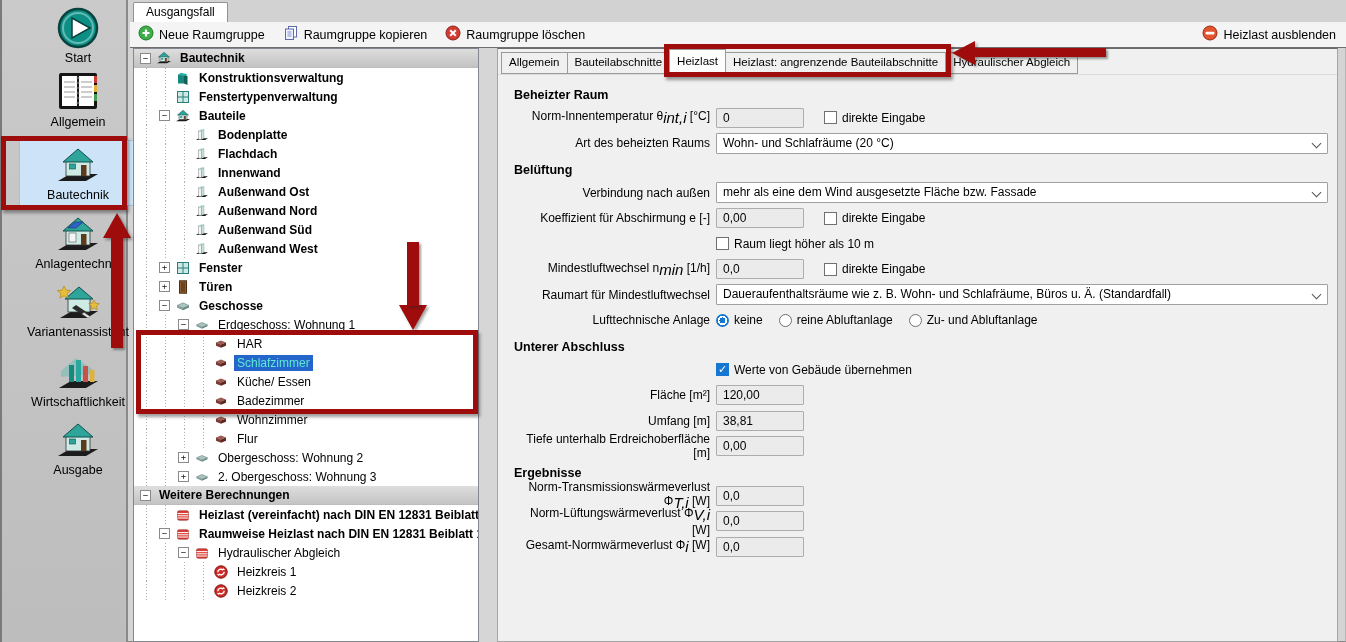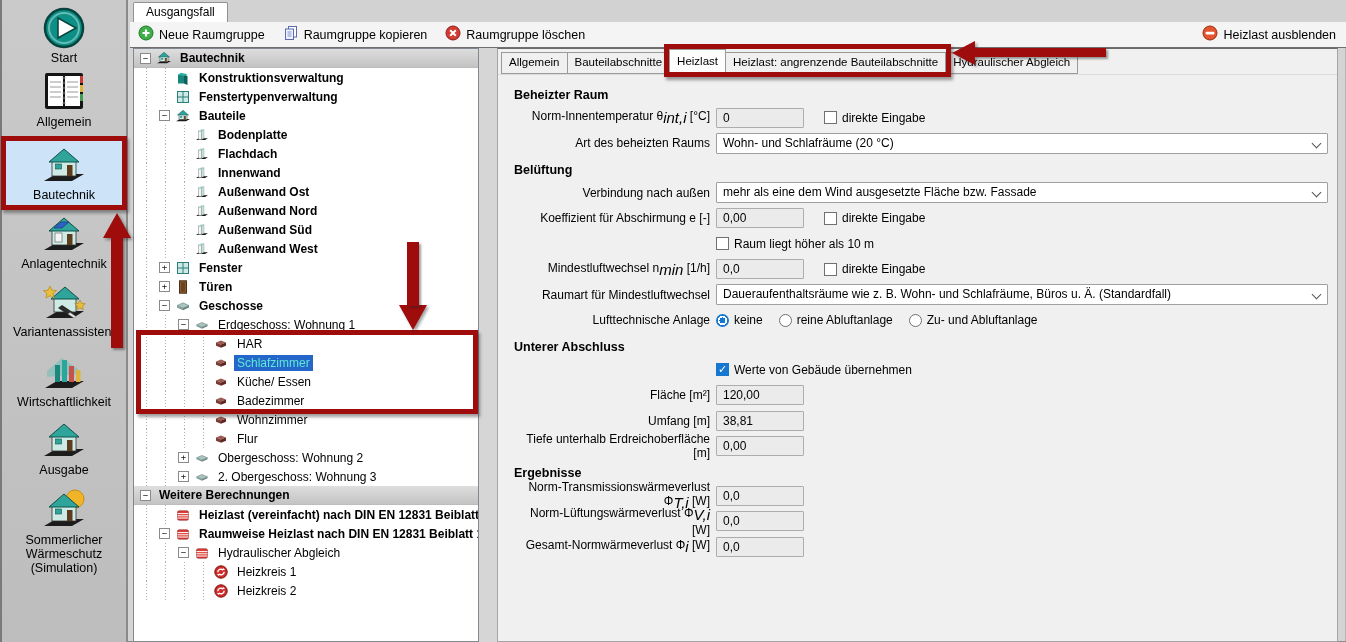--- a/index.html
+++ b/index.html
@@ -3,21 +3,21 @@
 <meta charset="utf-8">
 <style>
   html,body{margin:0;padding:0;background:#9a9a9a;}
   *{box-sizing:border-box;}
   #screen{position:relative;width:1346px;height:642px;background:#d4d4d4;overflow:hidden;
     font-family:"Liberation Sans","DejaVu Sans",sans-serif;font-size:12px;color:#000;
     box-shadow:inset 2px 0 0 #7a7a7a, inset 0 -1px 0 #8a8a8a, inset -1px 0 0 #b5b5b5;}
   
   #sidebar{position:absolute;left:2px;top:0;width:126px;height:642px;
     background:linear-gradient(180deg,#cacaca,#bdbdbd);border-right:2px solid #8a8a8a;}
-  .side-item{position:absolute;left:3px;width:118px;text-align:center;cursor:default;}
+  .side-item{position:absolute;left:17px;width:118px;text-align:center;cursor:default;}
   .side-item.selected{background:#cde3f8;border:1px solid #9ec3e8;}
   .side-icon{margin:2px auto 0;width:48px;height:44px;}
   .side-icon svg{width:48px;height:44px;display:block;}
   .side-label{font-size:12.5px;line-height:14px;padding:1px 0 3px;}
   
   #main{position:absolute;left:130px;top:0;right:0;height:642px;}
   #doc-tabs{height:22px;background:#d2d2d2;position:relative;}
   .doc-tab{position:absolute;left:3px;top:2px;background:#fff;border:1px solid #8e9196;border-bottom:none;
     border-radius:2px 2px 0 0;padding:2px 12px 3px;font-size:12px;text-align:center;}
   #toolbar{height:26px;background:#f4f4f4;border-bottom:1px solid #6f6f6f;display:flex;align-items:center;padding:0 8px;}
@@ -172,33 +172,20 @@
           <svg viewBox="0 0 48 44">
             <path d="M4 38 L16 31 L44 31 L32 38 Z" fill="#1c1c1c"></path>
             <rect x="12" y="18" width="24" height="15" fill="#cdeae4" stroke="#333" stroke-width=".8"></rect>
             <path d="M9 19 L24 6 L39 19 Z" fill="#2fa49a" stroke="#11504a"></path>
             <rect x="27" y="22" width="5.5" height="11" fill="#5f3b1e"></rect>
             <rect x="15.5" y="21" width="6" height="5" fill="#2fa49a" stroke="#11504a" stroke-width=".6"></rect>
           </svg>
         </div>
         <div class="side-label">Ausgabe</div>
       </div>
-      <div class="side-item" style="top: 486px;">
-        <div class="side-icon">
-          <svg viewBox="0 0 48 44">
-            <circle cx="35" cy="11" r="9" fill="#f0b428" stroke="#c98f12"></circle>
-            <path d="M4 38 L16 31 L44 31 L32 38 Z" fill="#1c1c1c"></path>
-            <rect x="12" y="18" width="24" height="15" fill="#cdeae4" stroke="#333" stroke-width=".8"></rect>
-            <path d="M9 19 L24 6 L39 19 Z" fill="#2fa49a" stroke="#11504a"></path>
-            <rect x="27" y="22" width="5.5" height="11" fill="#5f3b1e"></rect>
-            <rect x="15.5" y="21" width="6" height="5" fill="#2fa49a" stroke="#11504a" stroke-width=".6"></rect>
-          </svg>
-        </div>
-        <div class="side-label">Sommerlicher Wärmeschutz (Simulation)</div>
-      </div>
     </aside>
 
   <div id="main">
     <div id="doc-tabs">
       <div class="doc-tab">Ausgangsfall</div>
     </div>
 
     <div id="toolbar">
       <div class="tb-btn">
         <span><svg viewBox="0 0 16 16" width="16" height="16">

